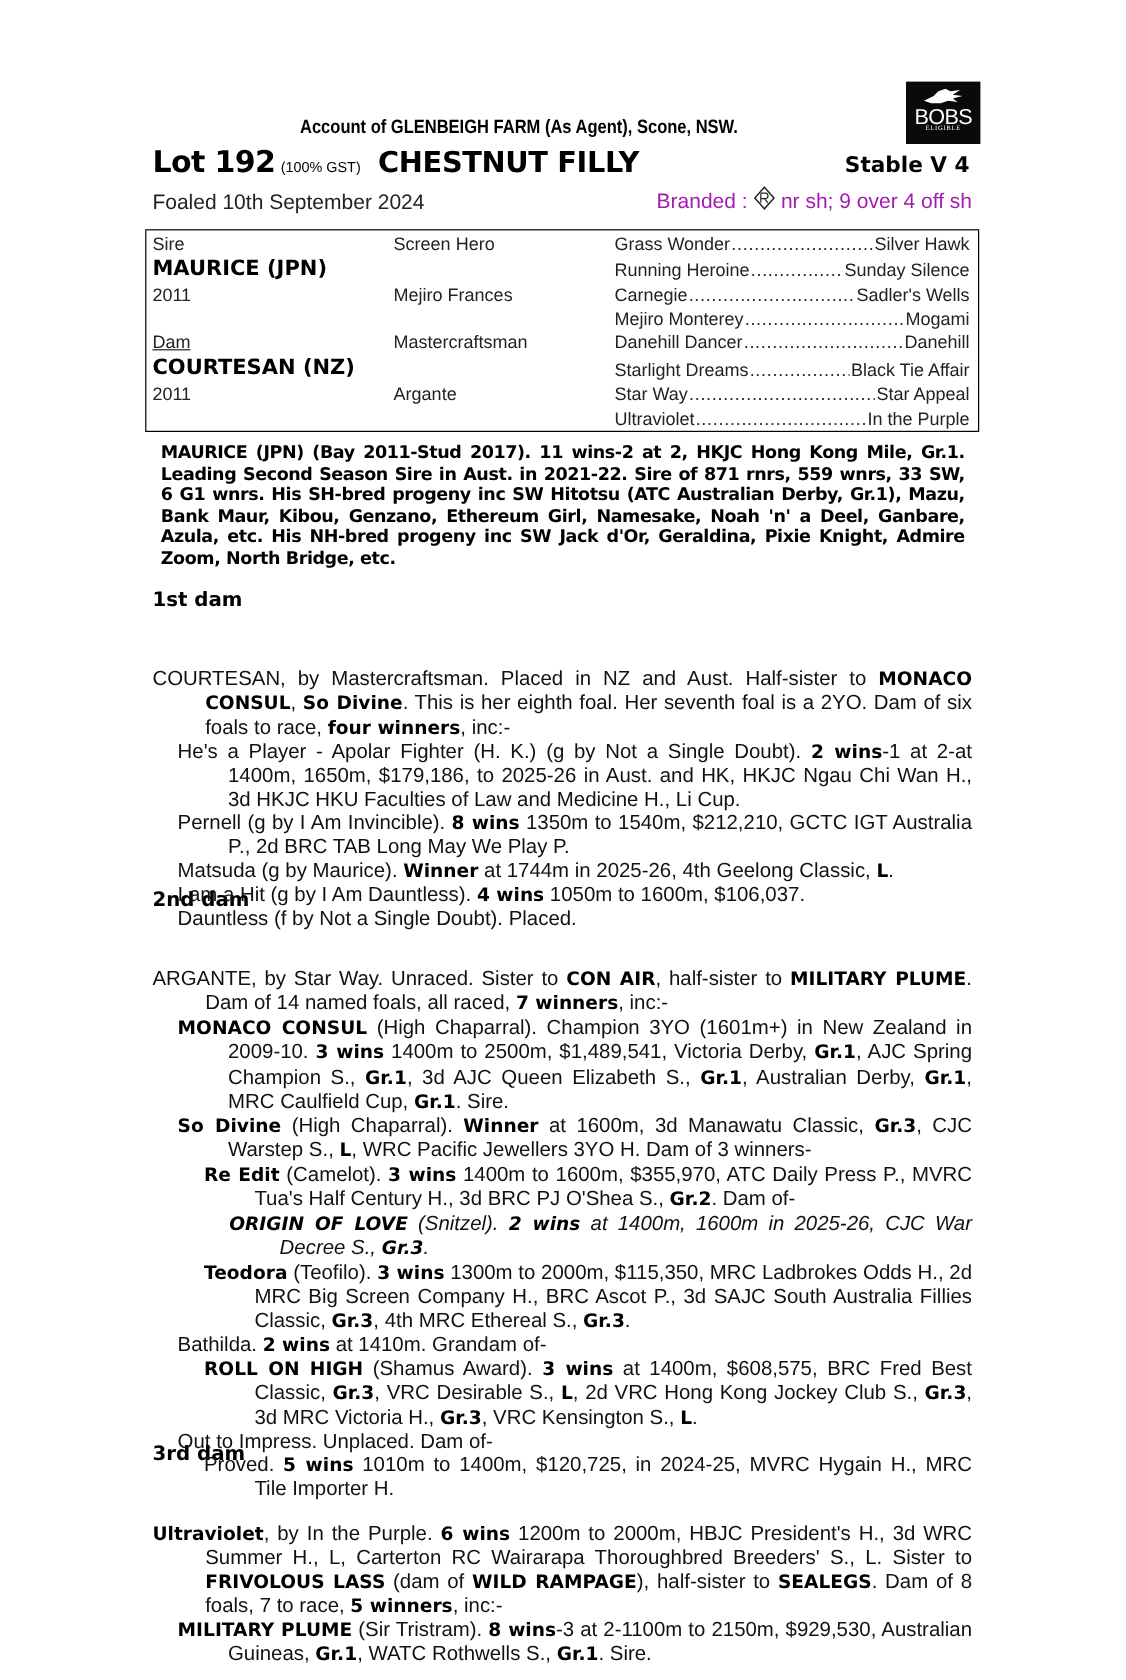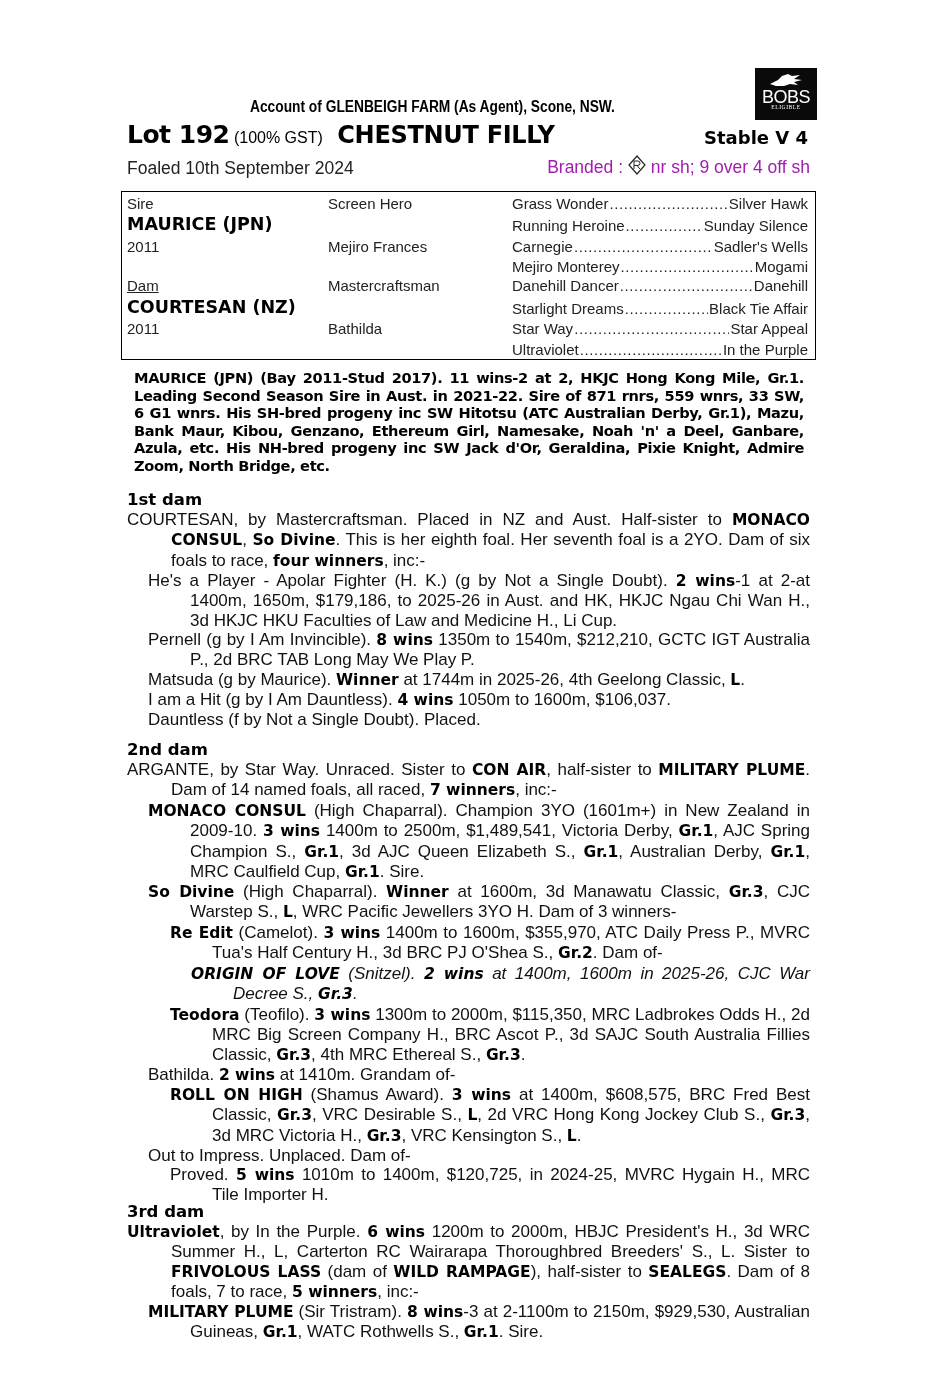--- a/index.html
+++ b/index.html
@@ -4,35 +4,35 @@
 <style>
   html, body { margin: 0; padding: 0; background: #ffffff; }
   body { width: 938px; height: 1400px; position: relative; color: #000; font-family: "Liberation Sans", sans-serif; overflow: hidden; }
   .logo { position: absolute; left: 755px; top: 68px; width: 62px; height: 52px; background: #0a0a0a; color: #fff; text-align: center; }
   .logo svg { display: block; margin: 4px auto 0; }
   .logo .bobs { font-family: Liberation Sans, sans-serif; font-size: 18px; line-height: 14px; letter-spacing: -0.5px; }
   .logo .elig { font-family: "Liberation Serif", serif; font-size: 5.5px; letter-spacing: 0.6px; line-height: 7px; }
   .account { position: absolute; left: 250px; top: 98px; font-family: "Liberation Sans", sans-serif; font-weight: bold; font-size: 16px; transform: scaleX(0.86); transform-origin: left top; white-space: nowrap; }
   .lotline { position: absolute; left: 127px; top: 120px; width: 683px; height: 30px; white-space: nowrap; }
   .lotline .lot { font-weight: 900; font-size: 25px; font-family: "DejaVu Sans", sans-serif; letter-spacing: -0.5px; }
-  .lotline .gst { font-size: 16px; font-family: "Liberation Sans", sans-serif; }
+  .lotline .gst { font-size: 12px; font-family: "Liberation Sans", sans-serif; }
   .lotline .desc { font-weight: 900; font-size: 24px; font-family: "DejaVu Sans", sans-serif; margin-left: 10px; letter-spacing: -0.3px; }
   .lotline .stable { position: absolute; right: 2px; top: 7px; font-weight: 900; font-size: 18px; font-family: "DejaVu Sans", sans-serif; }
   .foaled { position: absolute; left: 127px; top: 158px; font-size: 17.5px; color: #222; }
   .branded { position: absolute; right: 128px; top: 155px; font-size: 17.5px; color: #a21caf; white-space: nowrap; }
   .brand-icon { display: inline-block; vertical-align: -2px; }
   .pedigree { position: absolute; left: 121px; top: 191px; width: 695px; height: 169px; border: 1.5px solid #000; box-sizing: border-box; }
   .ped { position: absolute; font-size: 15px; color: #222; white-space: nowrap; }
   .ped.big { font-family: "DejaVu Sans", sans-serif; font-weight: 900; font-size: 17.5px; color: #000; }
   .ped-row { position: absolute; left: 390px; width: 296px; font-size: 15px; color: #222; display: flex; white-space: nowrap; }
   .ped-row .dots { flex: 1; overflow: hidden; margin: 0 1px; }
   .ped-row .dots::before { content: "........................................................................................................"; letter-spacing: 0.6px; }
   .summary { position: absolute; left: 134px; top: 369px; width: 670px; font-family: "DejaVu Sans", sans-serif; font-weight: 900; font-size: 14.6px; line-height: 17.6px; text-align: justify; letter-spacing: -0.35px; }
   .section-head { position: absolute; left: 127px; font-family: "DejaVu Sans", sans-serif; font-weight: 900; font-size: 16.5px; }
-  .para { position: absolute; width: 683px; font-size: 17px; line-height: 19.3px; text-align: justify; color: #111; }
+  .para { position: absolute; width: 683px; font-size: 17px; line-height: 19.3px; text-align: justify; color: #111; margin-top: 46px; }
   .para b { font-family: "DejaVu Sans", sans-serif; font-weight: 900; font-size: 15.5px; color: #000; }
   .i0 { left: 127px; padding-left: 44px; text-indent: -44px; width: 639px; }
   .i1 { left: 148px; padding-left: 42px; text-indent: -42px; width: 620px; }
   .i2 { left: 170px; padding-left: 42px; text-indent: -42px; width: 598px; }
   .i3 { left: 191px; padding-left: 42px; text-indent: -42px; width: 577px; }
 </style>
 </head>
 <body>
 
 <div class="logo">
@@ -68,21 +68,21 @@
 <div class="ped" style="left:127px;top:195px;">Sire</div>
 <div class="ped big" style="left:127px;top:214px;">MAURICE (JPN)</div>
 <div class="ped" style="left:127px;top:238px;">2011</div>
 <div class="ped" style="left:127px;top:277px;text-decoration:underline;">Dam</div>
 <div class="ped big" style="left:127px;top:297px;">COURTESAN (NZ)</div>
 <div class="ped" style="left:127px;top:320px;">2011</div>
 
 <div class="ped" style="left:328px;top:195px;">Screen Hero</div>
 <div class="ped" style="left:328px;top:238px;">Mejiro Frances</div>
 <div class="ped" style="left:328px;top:277px;">Mastercraftsman</div>
-<div class="ped" style="left:328px;top:320px;">Bathilda</div>
+<div class="ped" style="left:328px;top:320px;">Argante</div>
 
 <div class="ped-row" style="left:512px;top:195px;">
     <span>Grass Wonder</span>
     <span class="dots"></span>
     <span>Silver Hawk</span>
   </div>
 <div class="ped-row" style="left:512px;top:217px;">
     <span>Running Heroine</span>
     <span class="dots"></span>
     <span>Sunday Silence</span>

